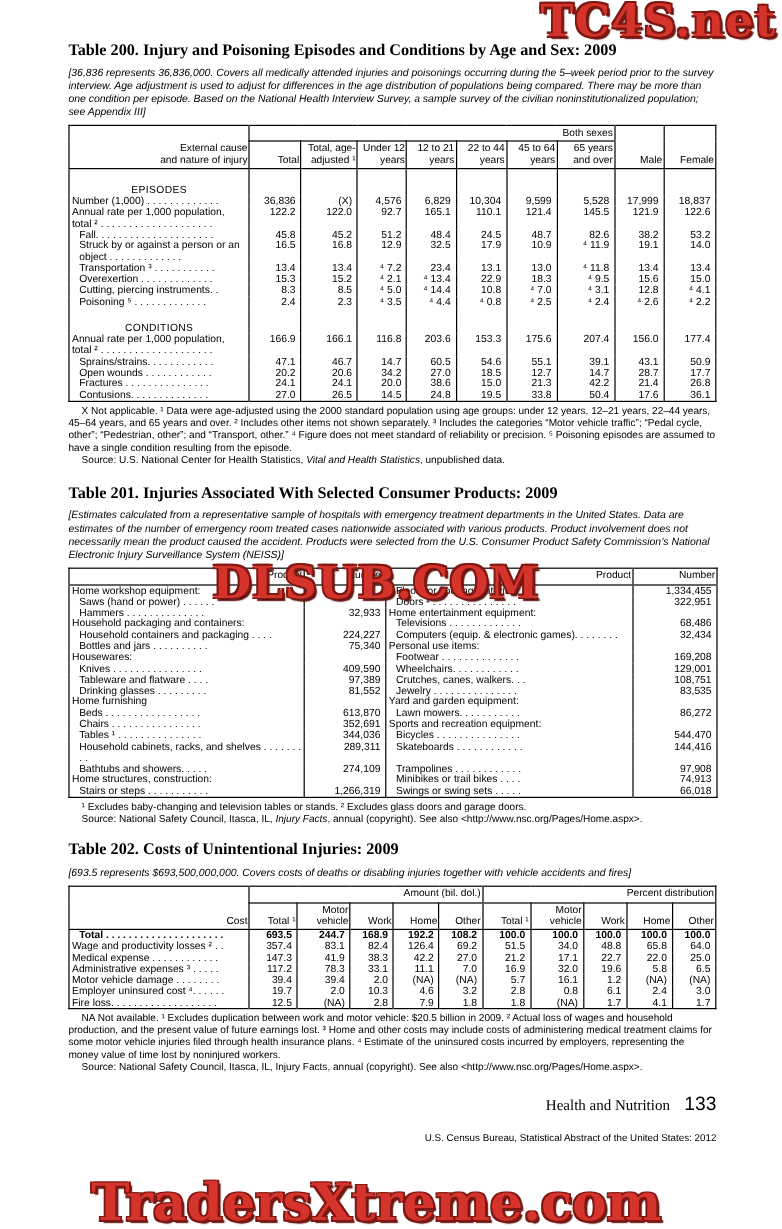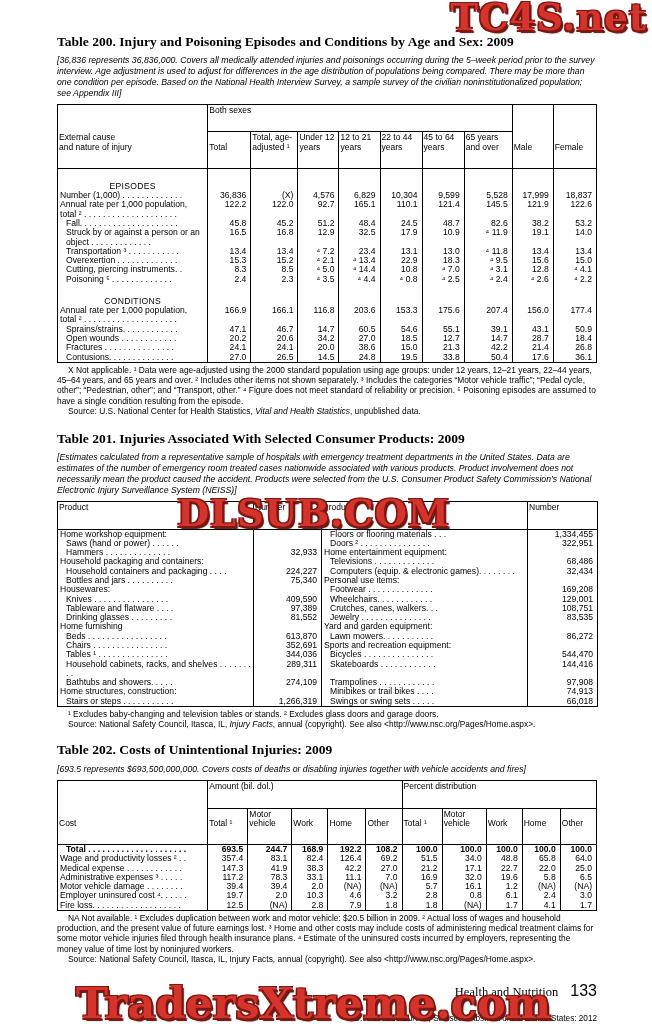--- a/index.html
+++ b/index.html
@@ -17,22 +17,22 @@
   section{display:block;}
   .sect200{margin-bottom:15px;}
   .sect201{margin-bottom:13px;position:relative;}
   .sect202{margin-bottom:0;}
 
   table.tbl{
     width:100%;border-collapse:collapse;table-layout:fixed;
     font-size:8.6px;line-height:1.08;border:1px solid #000;
   }
   .tbl th{
-    font-weight:normal;text-align:left;vertical-align:bottom;
-    padding:1px 1px 16px;font-size:8.5px;line-height:1.08;
+    font-weight:normal;text-align:right;vertical-align:bottom;
+    padding:1px 1px 2px;font-size:8.5px;line-height:1.08;
     border-left:1px solid #000;border-bottom:1px solid #000;
   }
   .tbl td{padding:0 2px;vertical-align:top;border-left:1px solid #000;}
   .tbl .nb{border-left:none;}
   .tbl .bl{border-left:1px solid #000;}
   .stub-h{vertical-align:middle;white-space:pre-line;}
   .spanner{vertical-align:bottom;padding-bottom:1px;}
   td.stub{text-align:left;}
   td.ind{padding-left:8px;}
   td.num{text-align:right;padding-right:4px;white-space:nowrap;}
@@ -246,21 +246,21 @@
           <tr>
             <td class="stub nb ind">Open wounds . . . . . . . . . . . .</td>
             <td class="num">20.2</td>
             <td class="num">20.6</td>
             <td class="num">34.2</td>
             <td class="num">27.0</td>
             <td class="num">18.5</td>
             <td class="num">12.7</td>
             <td class="num">14.7</td>
             <td class="num">28.7</td>
-            <td class="num">18.4</td>
+            <td class="num">17.7</td>
           </tr>
           <tr>
             <td class="stub nb ind">Fractures . . . . . . . . . . . . . . .</td>
             <td class="num">24.1</td>
             <td class="num">24.1</td>
             <td class="num">20.0</td>
             <td class="num">38.6</td>
             <td class="num">15.0</td>
             <td class="num">21.3</td>
             <td class="num">42.2</td>

